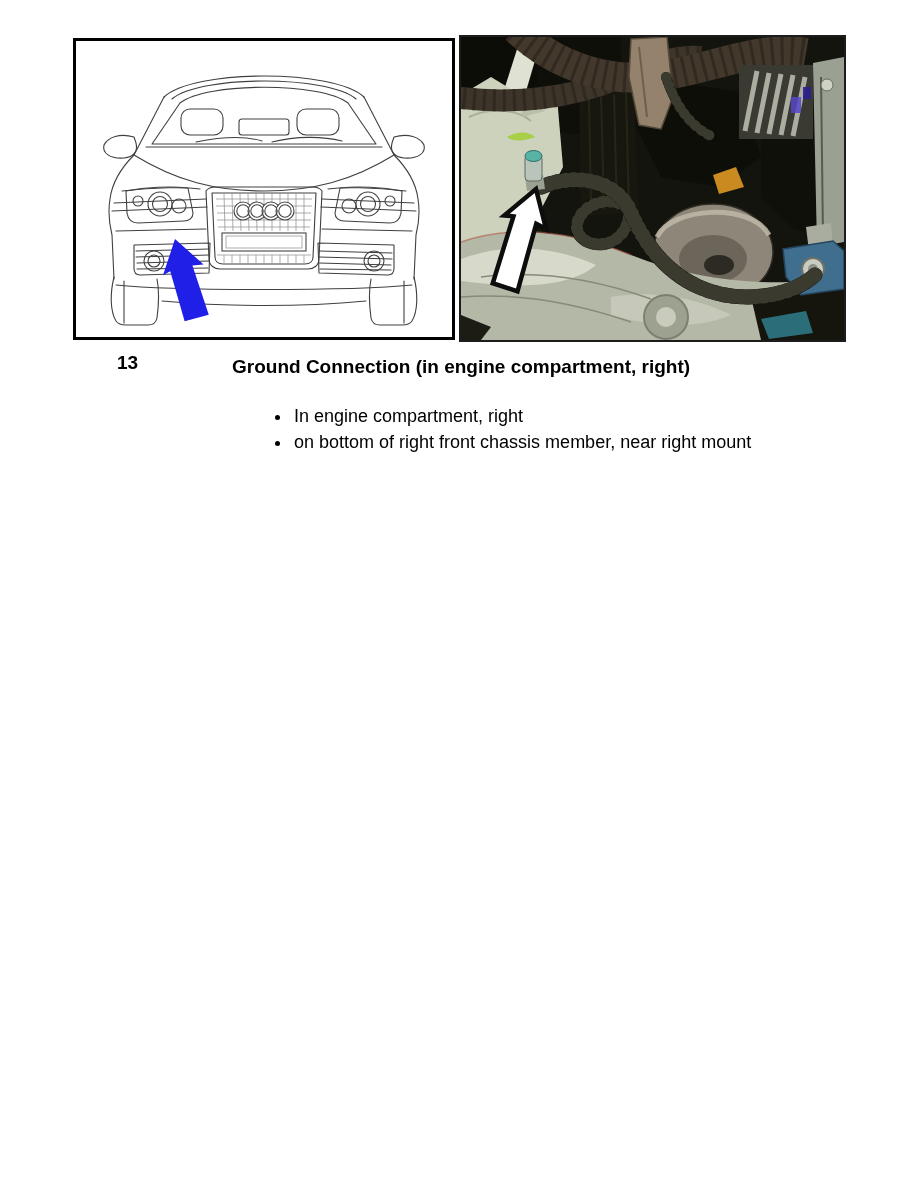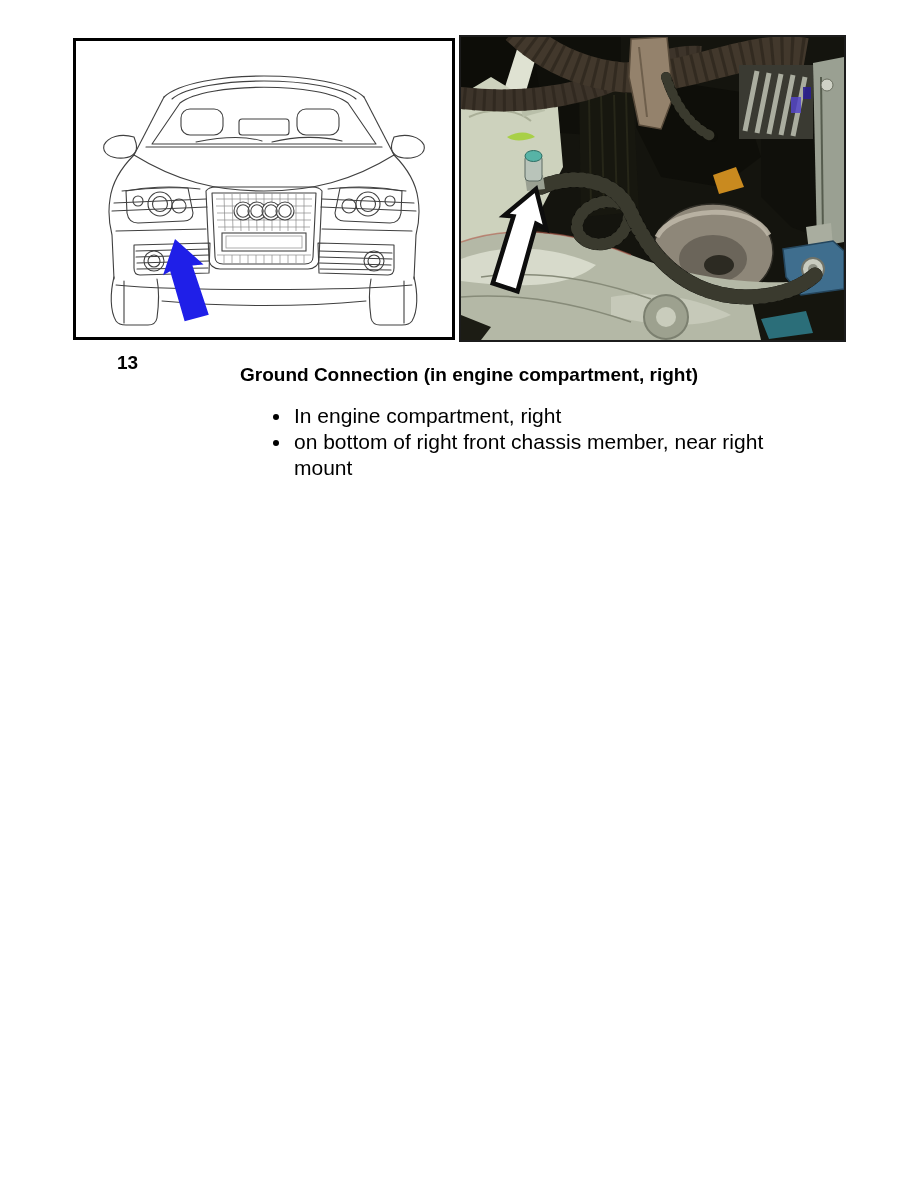--- a/index.html
+++ b/index.html
@@ -11,26 +11,26 @@
   .panel{position:absolute;margin:0;padding:0;background:#fff;}
   .panel-left{left:73px;top:38px;width:376px;height:296px;border:3px solid #000;}
   .panel-right{left:459px;top:35px;width:383px;height:303px;border:2px solid #1c1c1c;background:#14140e;}
   .panel svg{display:block;width:100%;height:100%;}
   .fig-num{
     position:absolute;left:117px;top:352px;
     font-size:19px;font-weight:bold;line-height:22px;margin:0;
   }
   .fig-title{
     position:absolute;left:228px;top:352px;width:560px;
-    font-size:19px;font-weight:bold;line-height:22px;margin:12px;
+    font-size:19px;font-weight:bold;line-height:22px;margin:4px;
   }
   .bullets{
     position:absolute;left:272px;top:403px;width:500px;
     margin:0;padding:0 0 0 20px;
-    font-size:21px;line-height:26px;list-style:disc outside;
+    font-size:18px;line-height:26px;list-style:disc outside;
   }
   .bullets li{margin:0;padding:0 0 0 2px;}
   .lineart{stroke:#404040;stroke-width:1.1;fill:none;stroke-linejoin:round;stroke-linecap:round;}
   .mesh{stroke:#8a8a8a;stroke-width:0.7;fill:none;}
 </style>
 </head>
 <body>
 
 <figure class="panel panel-left">
   <svg viewBox="0 0 376 296">

